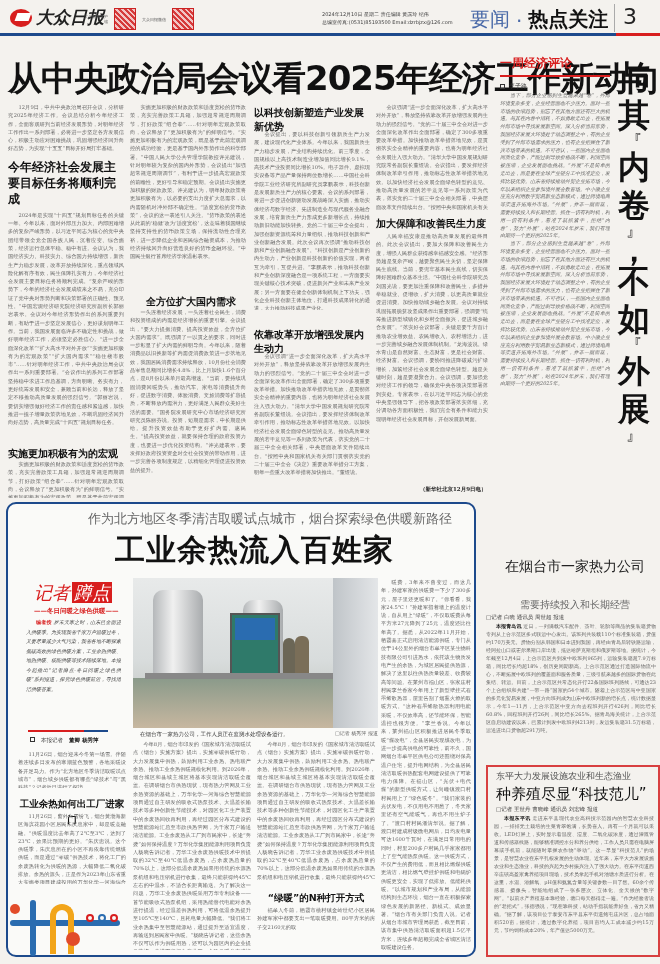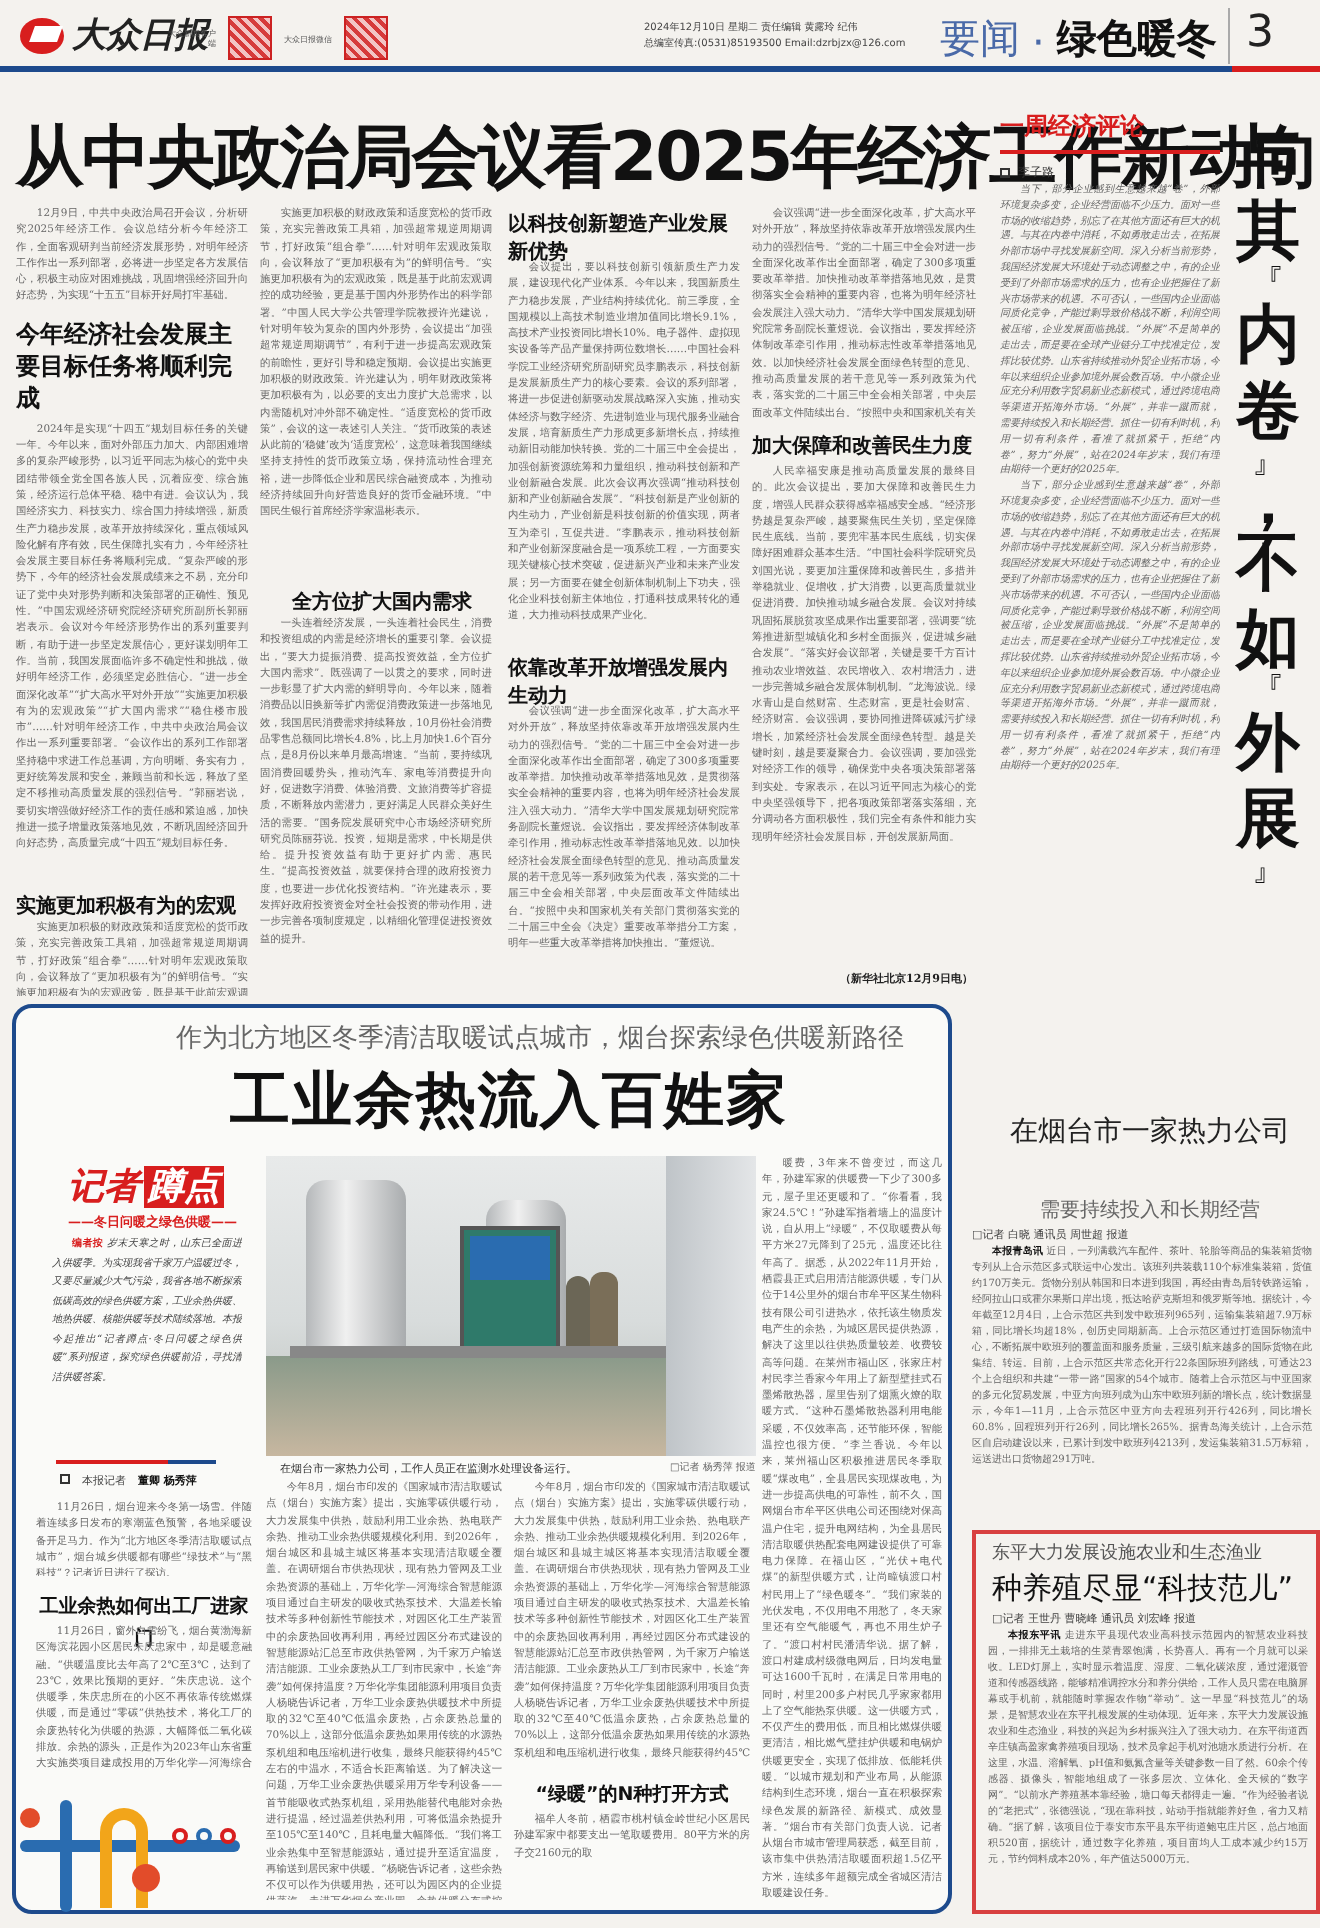--- a/index.html
+++ b/index.html
@@ -24,21 +24,21 @@
 .col p{text-indent:2em}
 .subhead{font-size:12px;font-weight:bold;font-family:"DejaVu Sans",sans-serif;color:#111;line-height:16px;margin:6px 0 4px}
 .subhead.center{text-align:left}
 .review-title{left:500px;top:55px;font-size:12px;font-weight:bold;color:#d81e1e;font-family:"DejaVu Sans",sans-serif}
 .review-line{left:500px;top:75px;width:110px;height:2px;background:#d81e1e}
 .vertical-title{left:614px;top:58px;width:40px;font-size:32px;font-weight:bold;line-height:38px;font-family:"DejaVu Sans",sans-serif;color:#111;text-align:center}
 .feature-box{left:6px;top:502px;width:470px;height:455px;border:2px solid #1d4a8c;border-radius:10px;background:#fafaf8}
 .kicker{left:88px;top:510px;font-size:13px;color:#666;font-family:"DejaVu Serif",serif}
 .feature-title{left:115px;top:530px;font-size:30px;font-weight:bold;font-family:"DejaVu Sans",sans-serif;color:#111;letter-spacing:1px}
 .badge{left:34px;top:581px}
-.badge-main{font-size:18px;font-weight:bold;color:#d81e1e;font-style:italic;font-family:"DejaVu Sans",sans-serif}
+.badge-main{font-size:18px;font-weight:normal;color:#d81e1e;font-style:italic;font-family:"DejaVu Sans",sans-serif}
 .badge-main span{background:#d81e1e;color:#fff;padding:0 2px;margin-left:2px}
 .badge-sub{font-size:6.5px;color:#d81e1e;font-weight:bold;margin-top:2px;font-family:"DejaVu Sans",sans-serif}
 .photo{left:133px;top:578px;width:245px;height:150px;background:linear-gradient(180deg,#e8eaea 0%,#d8dcdc 55%,#b8bdb8 100%);overflow:hidden}
 .tank{position:absolute;background:linear-gradient(90deg,#b5b8ba,#f0f0f0 40%,#a9acae);border-radius:10px 10px 0 0}
 .panel{position:absolute;left:97px;top:35px;width:50px;height:70px;background:#2f7a6a;border:2px solid #555}
 .panel:before{content:"";position:absolute;left:3px;top:3px;width:40px;height:22px;background:#2a6cb0}
 .person{position:absolute;background:#6b6656;border-radius:6px 6px 0 0}
 .photo-caption{left:140px;top:731px;font-size:5.5px;color:#333;width:240px}
 .credit{left:335px;top:730px;font-size:5px;color:#666}
 .illus{left:10px;top:890px;width:115px;height:66px}
@@ -66,21 +66,21 @@
   <span class="qr-label">大众日报微信</span>
   <span class="qr"></span>
 </div>
 <div class="abs meta">
   <div>2024年12月10日  星期二  责任编辑  黄露玲  纪伟</div>
   <div>总编室传真:(0531)85193500  Email:dzrbjzx@126.com</div>
 </div>
 <div class="abs section">
   <span class="light">要闻</span>
   <span class="dot">·</span>
-  <span class="bold">绿色暖冬</span>
+  <span class="bold">热点关注</span>
 </div>
 <div class="abs pagenum">3</div>
 <div class="abs pagenum-line"></div>
 
 <div class="abs headline">从中央政治局会议看2025年经济工作新动向</div>
 
 <div class="abs col" style="left:8px;top:103px;width:116px;height:395px">
   <p>12月9日，中共中央政治局召开会议，分析研究2025年经济工作。会议总结分析今年经济工作，全面客观研判当前经济发展形势，对明年经济工作作出一系列部署，必将进一步坚定各方发展信心，积极主动应对困难挑战，巩固增强经济回升向好态势，为实现“十五五”目标开好局打牢基础。</p>
   <div class="subhead center">今年经济社会发展主要目标任务将顺利完成</div>
   <p>2024年是实现“十四五”规划目标任务的关键一年。今年以来，面对外部压力加大、内部困难增多的复杂严峻形势，以习近平同志为核心的党中央团结带领全党全国各族人民，沉着应变、综合施策，经济运行总体平稳、稳中有进。会议认为，我国经济实力、科技实力、综合国力持续增强，新质生产力稳步发展，改革开放持续深化，重点领域风险化解有序有效，民生保障扎实有力，今年经济社会发展主要目标任务将顺利完成。“复杂严峻的形势下，今年的经济社会发展成绩来之不易，充分印证了党中央对形势判断和决策部署的正确性、预见性。”中国宏观经济研究院经济研究所副所长郭丽岩表示。会议对今年经济形势作出的系列重要判断，有助于进一步坚定发展信心，更好谋划明年工作。当前，我国发展面临许多不确定性和挑战，做好明年经济工作，必须坚定必胜信心。“进一步全面深化改革”“扩大高水平对外开放”“实施更加积极有为的宏观政策”“扩大国内需求”“稳住楼市股市”……针对明年经济工作，中共中央政治局会议作出一系列重要部署。“会议作出的系列工作部署坚持稳中求进工作总基调，方向明晰、务实有力，更好统筹发展和安全，兼顾当前和长远，释放了坚定不移推动高质量发展的强烈信号。”郭丽岩说，要切实增强做好经济工作的责任感和紧迫感，加快推进一揽子增量政策落地见效，不断巩固经济回升向好态势，高质量完成“十四五”规划目标任务。</p>

